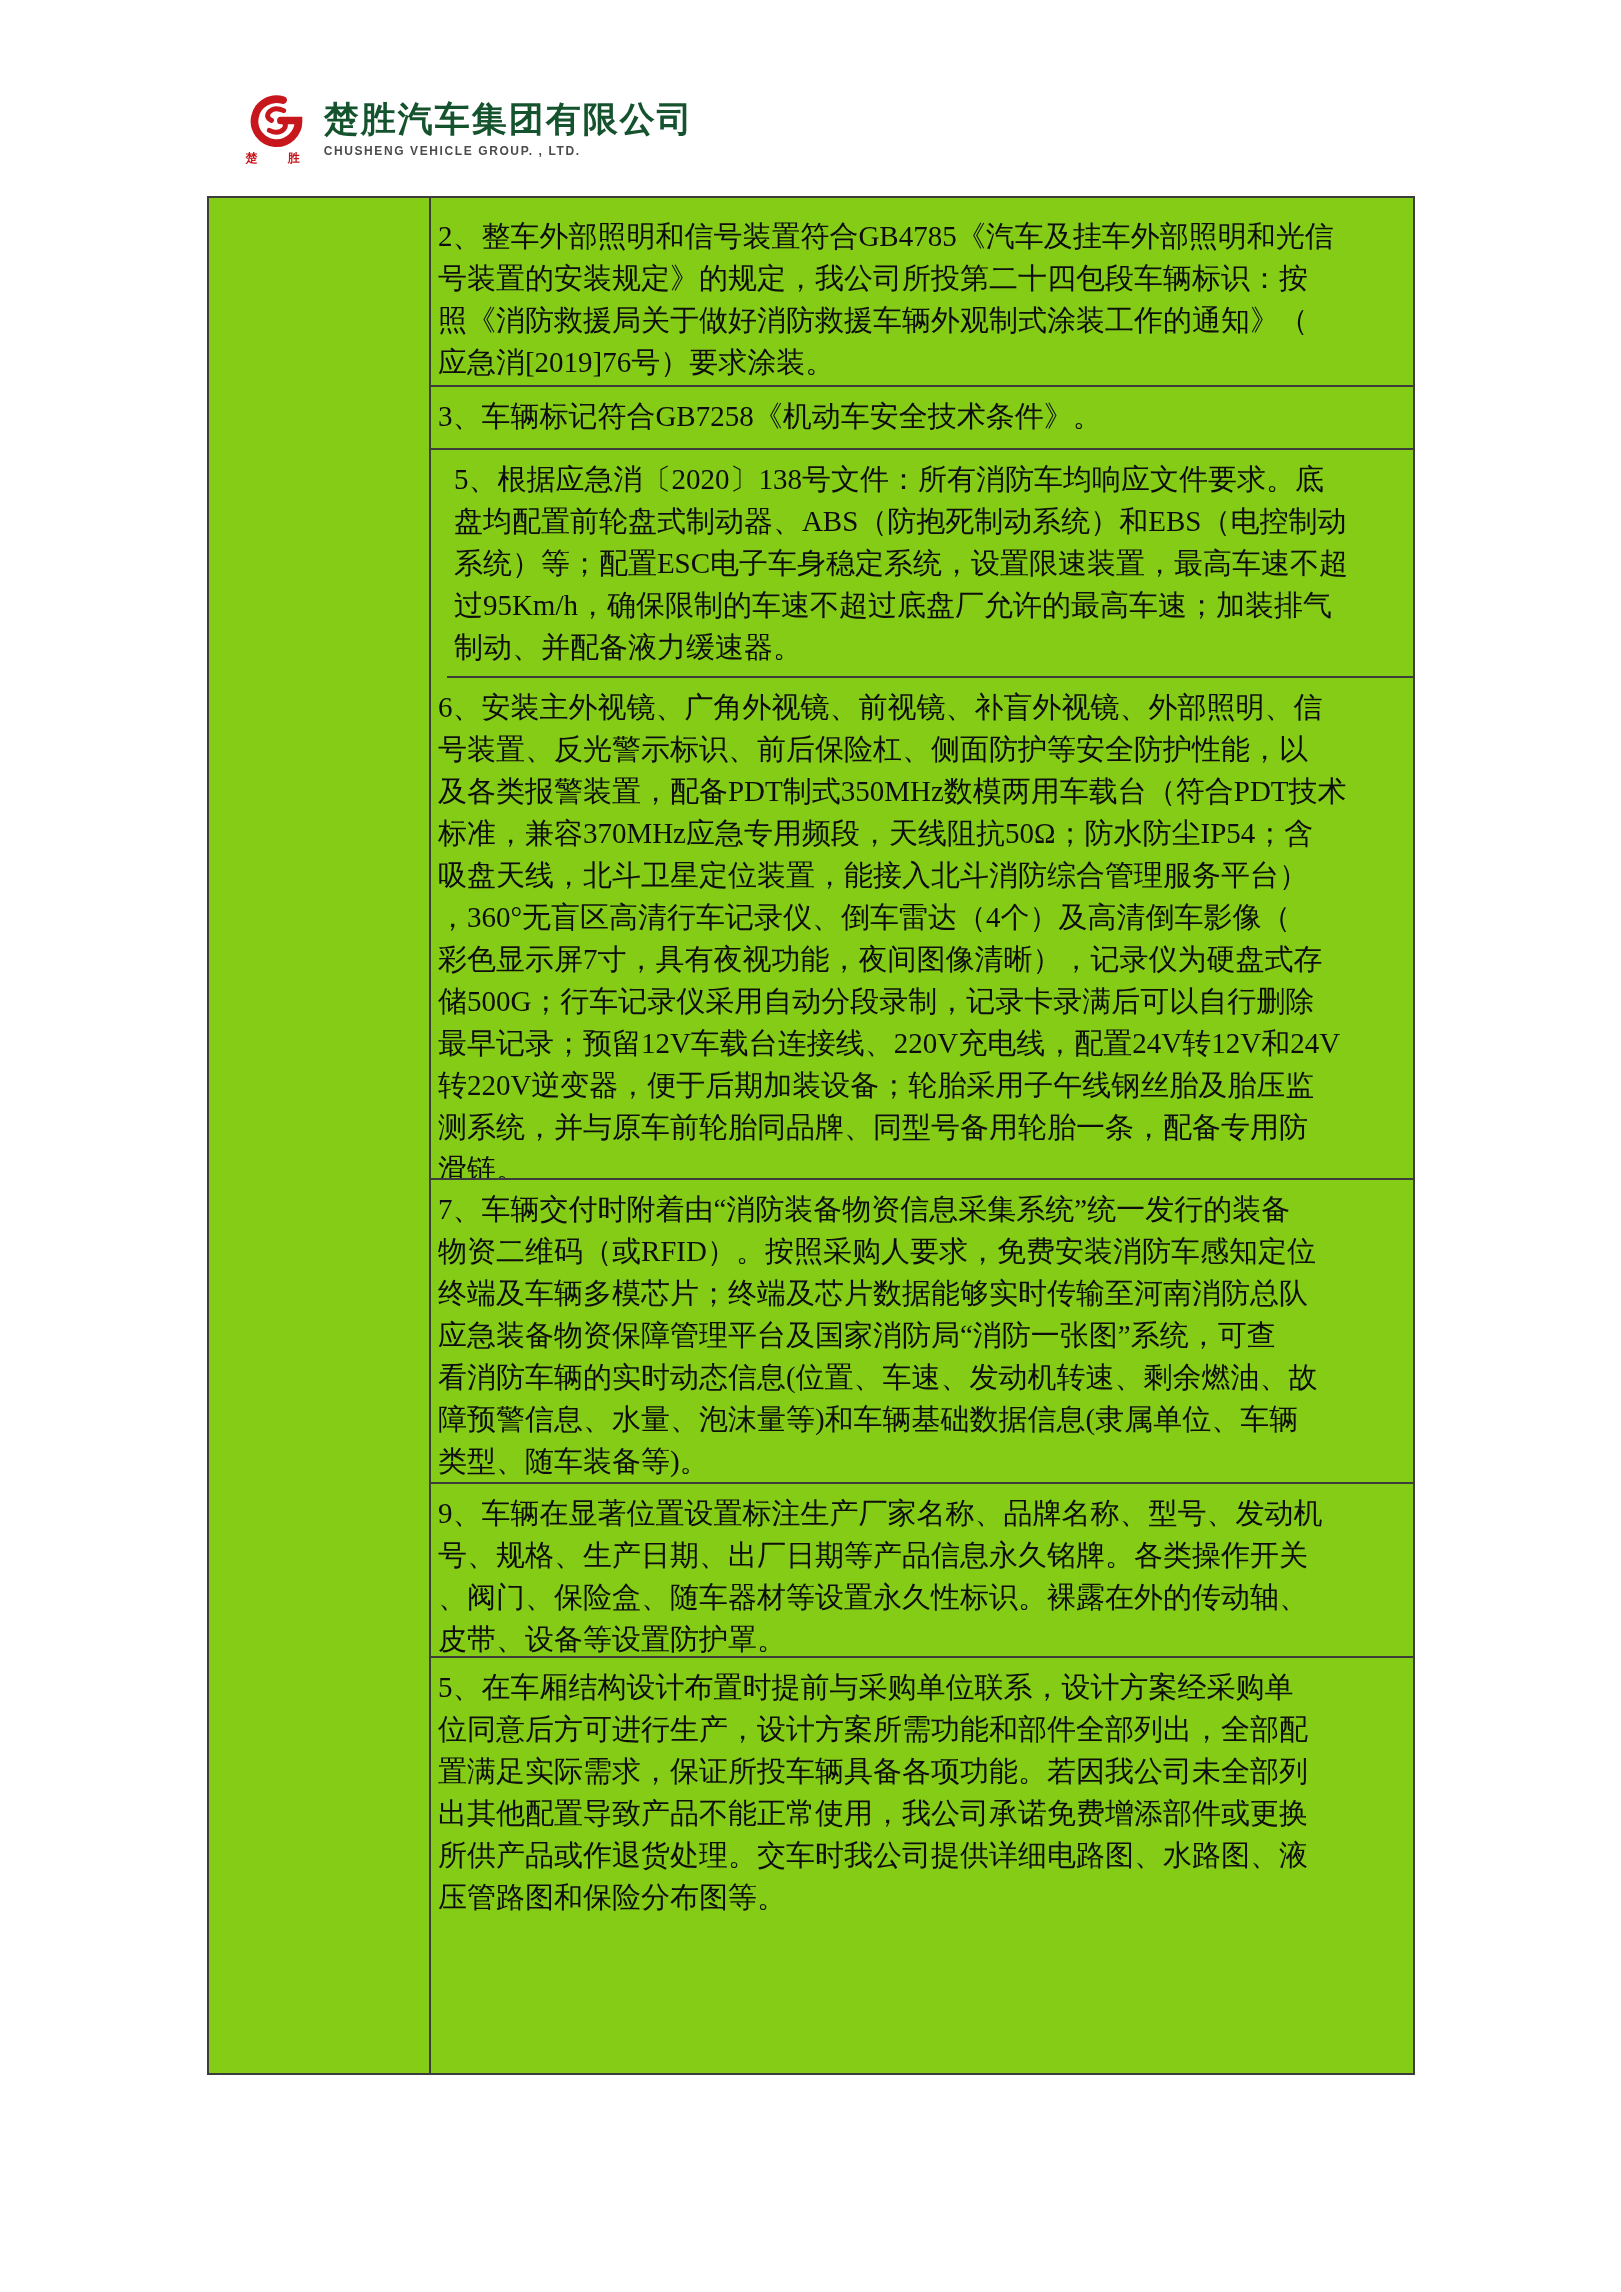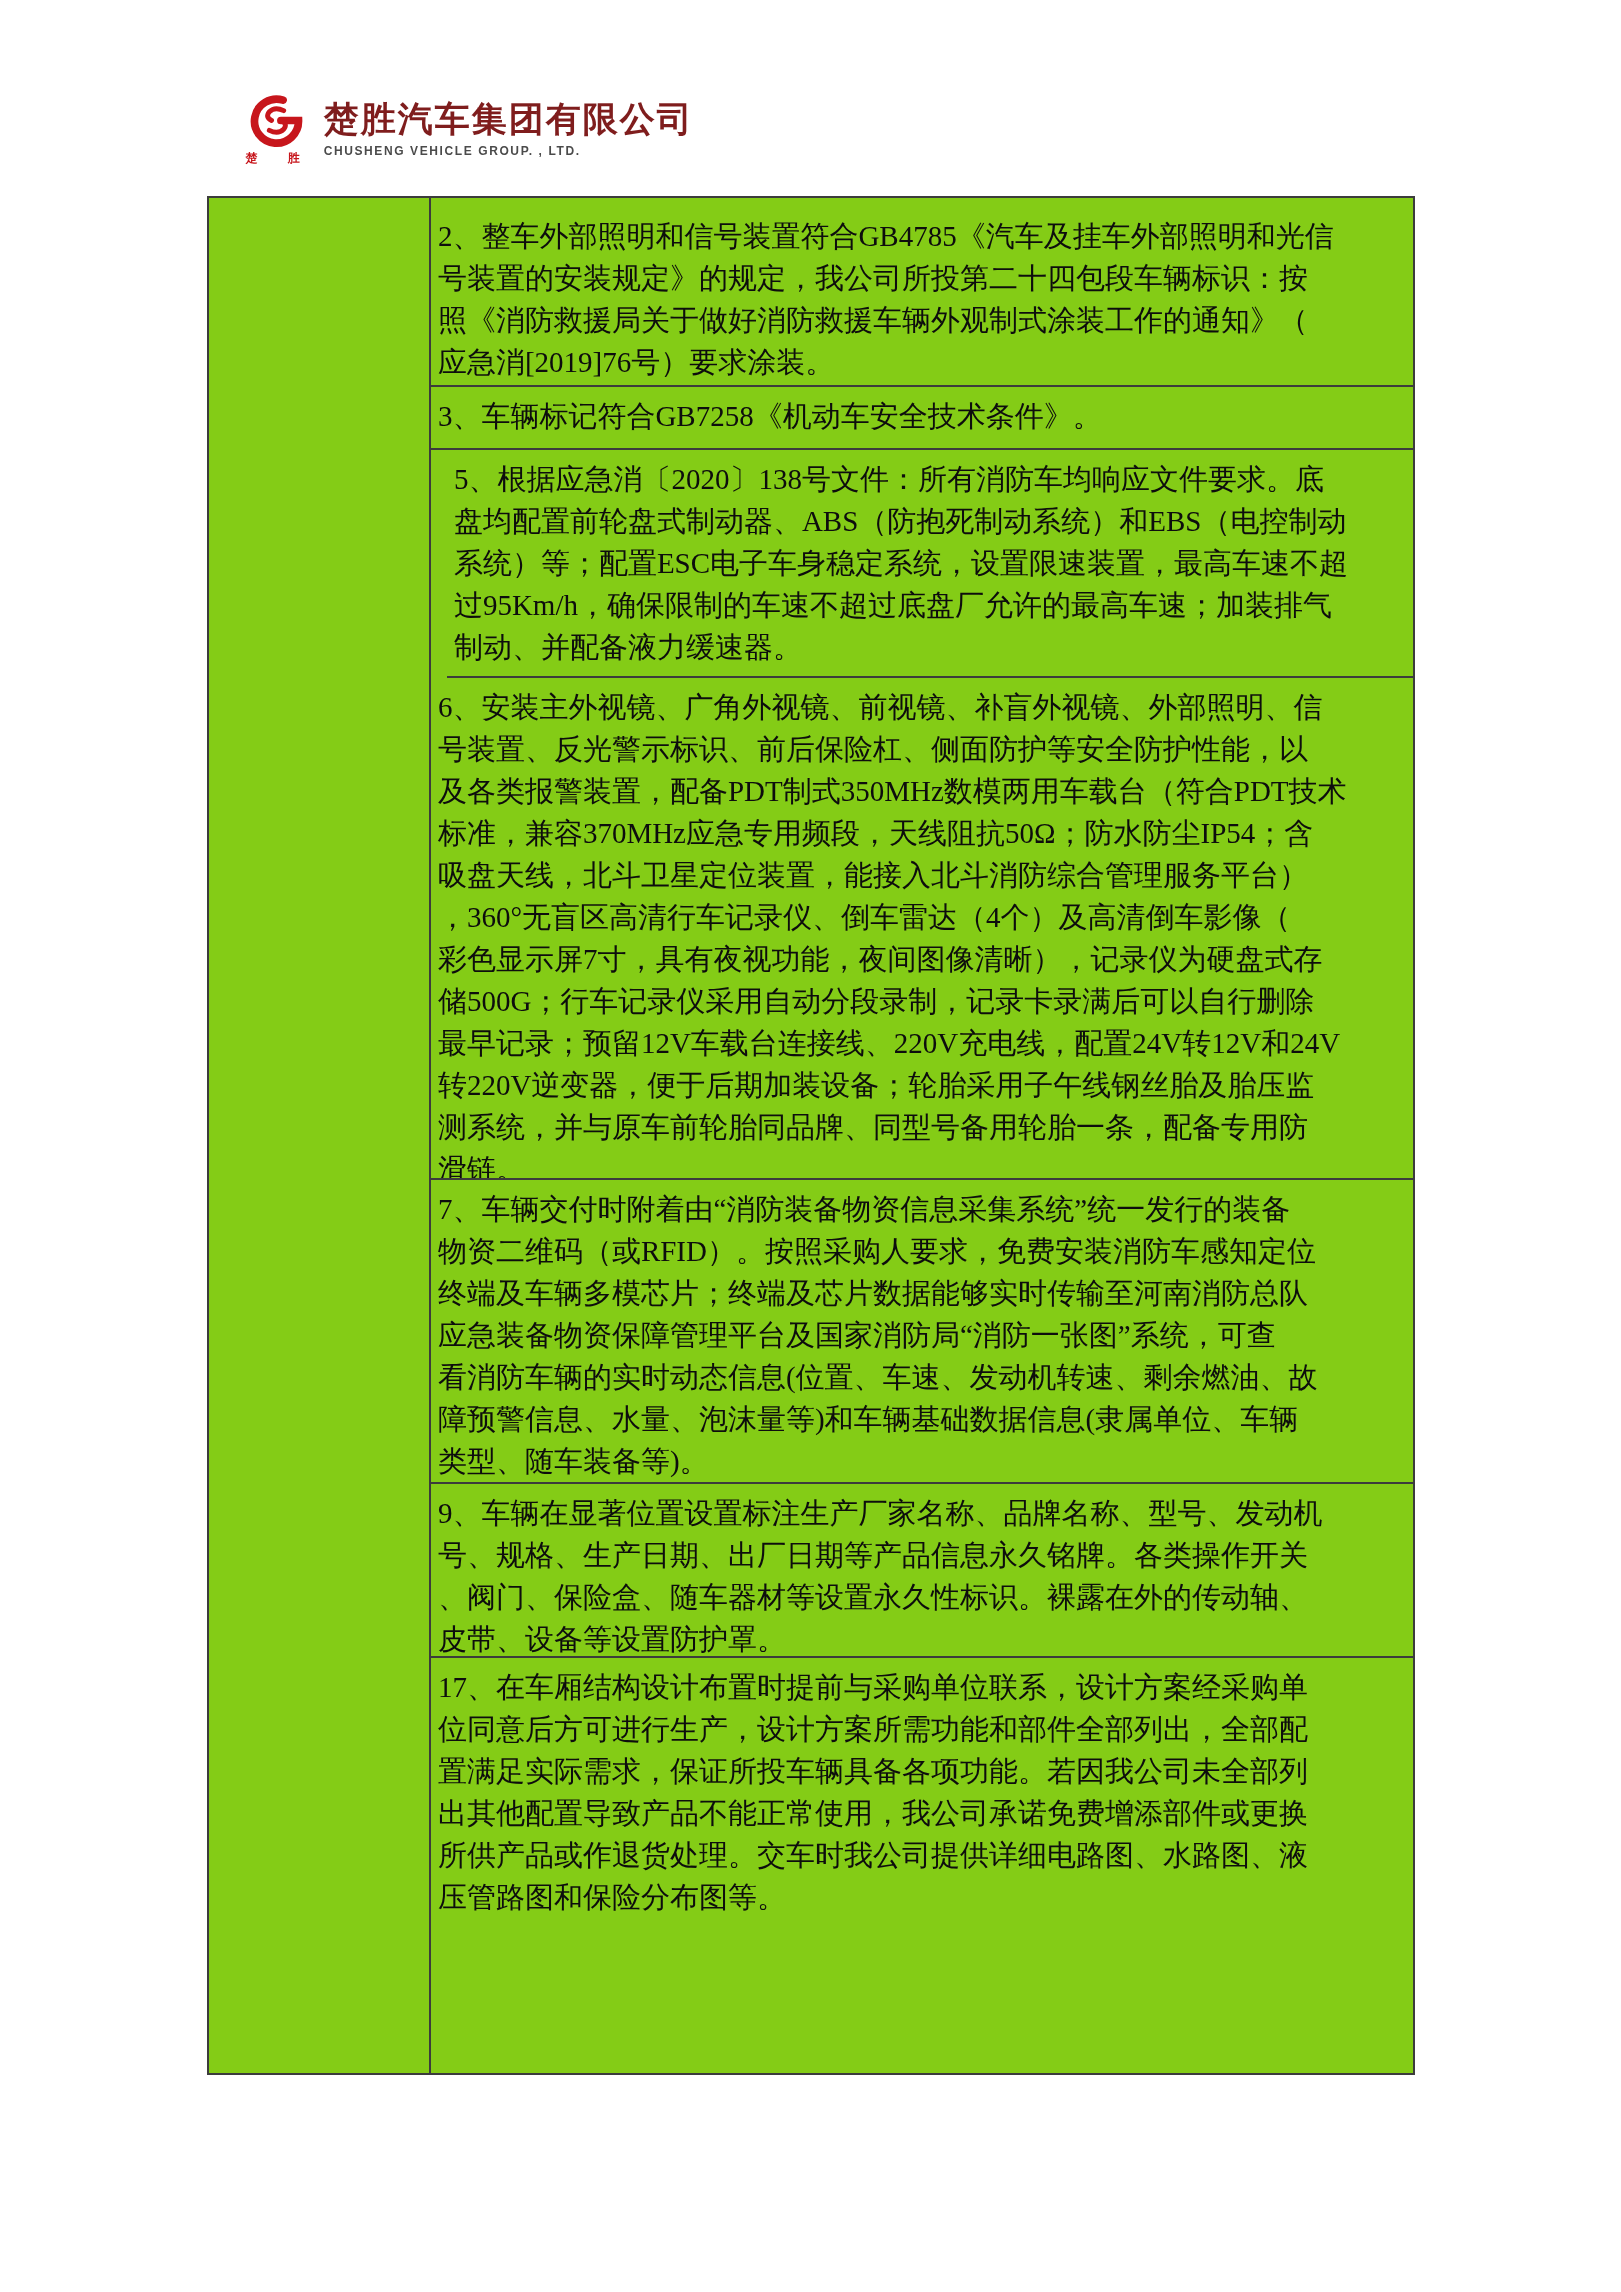--- a/index.html
+++ b/index.html
@@ -24,21 +24,21 @@
     margin-top:2px;
     font-size:12px;line-height:17.6px;
     color:#c7161c;font-weight:bold;
     letter-spacing:13.7px;text-indent:5.9px;white-space:nowrap;
     font-family:"Liberation Serif","DejaVu Serif",serif;
   }
   .title-box{display:flex;flex-direction:column;padding-top:5.9px;}
   .company-zh{
     font-family:"Liberation Sans","DejaVu Sans",sans-serif;
     font-weight:bold;font-size:35px;line-height:39px;
-    color:#7f1d1d;letter-spacing:2px;white-space:nowrap;
+    color:#14532d;letter-spacing:2px;white-space:nowrap;
   }
   .company-en{
     font-family:"Liberation Sans","DejaVu Sans",sans-serif;
     font-weight:bold;font-size:12px;line-height:21.6px;margin-top:2.9px;
     color:#4b4b4b;letter-spacing:1.6px;white-space:nowrap;
   }
 
   
   .spec-table{
     position:absolute;left:207px;top:196px;
@@ -139,21 +139,21 @@
 障预警信息、水量、泡沫量等)和车辆基础数据信息(隶属单位、车辆
 类型、随车装备等)。</div>
     </div>
     <div class="trow row-9">
       <div class="cell">9、车辆在显著位置设置标注生产厂家名称、品牌名称、型号、发动机
 号、规格、生产日期、出厂日期等产品信息永久铭牌。各类操作开关
 、阀门、保险盒、随车器材等设置永久性标识。裸露在外的传动轴、
 皮带、设备等设置防护罩。</div>
     </div>
     <div class="trow row-10">
-      <div class="cell">17、在车厢结构设计布置时提前与采购单位联系，设计方案经采购单
+      <div class="cell">5、在车厢结构设计布置时提前与采购单位联系，设计方案经采购单
 位同意后方可进行生产，设计方案所需功能和部件全部列出，全部配
 置满足实际需求，保证所投车辆具备各项功能。若因我公司未全部列
 出其他配置导致产品不能正常使用，我公司承诺免费增添部件或更换
 所供产品或作退货处理。交车时我公司提供详细电路图、水路图、液
 压管路图和保险分布图等。</div>
     </div>
   </div>
 </div>
 
 

